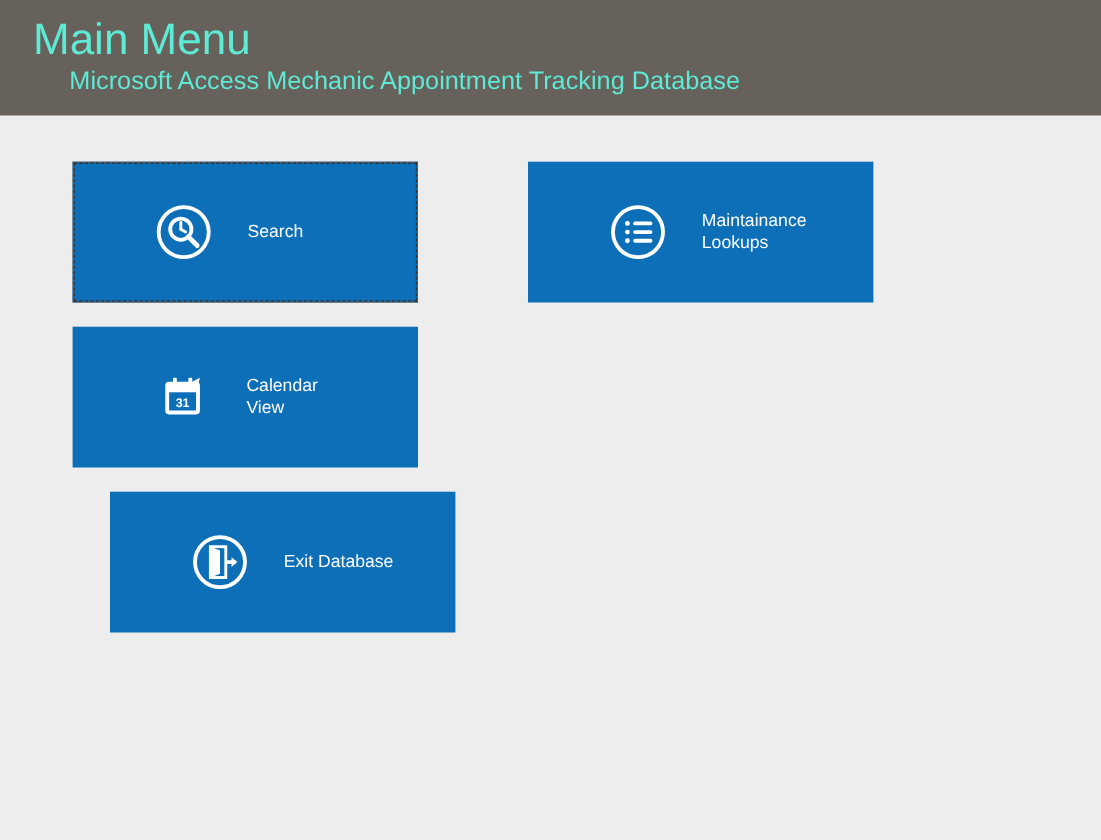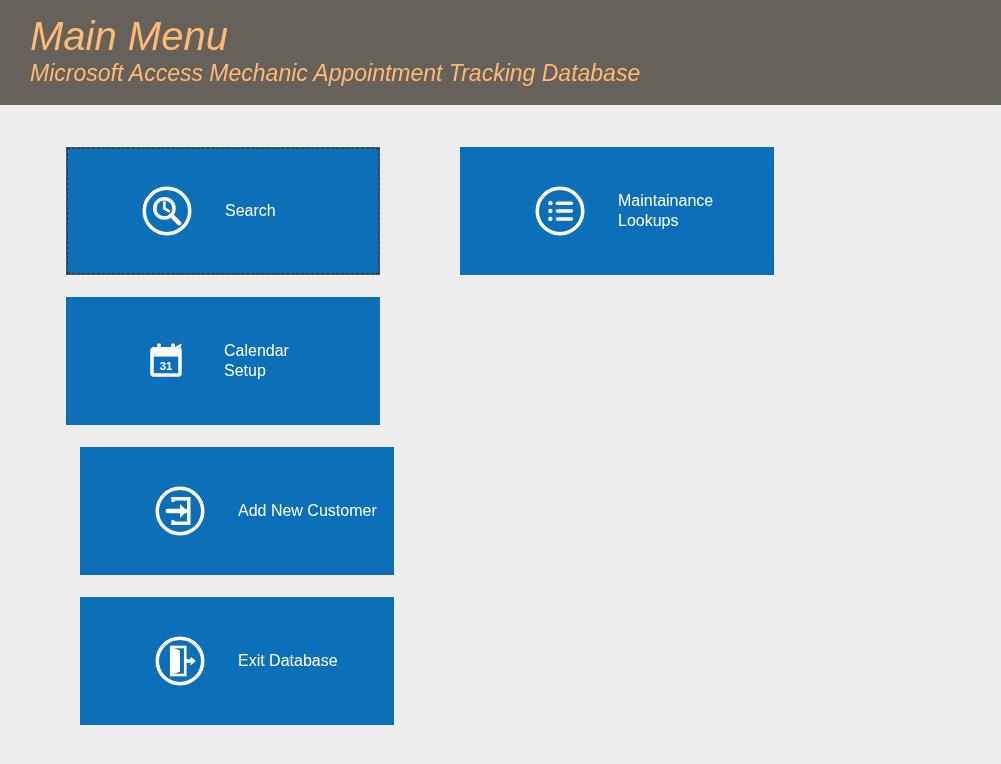--- a/index.html
+++ b/index.html
@@ -6,33 +6,33 @@
     body {
       font-family: "Segoe UI Light", "Segoe UI", Arial, sans-serif;
       background: #ededed;
       width: 1001px;
       height: 764px;
       overflow: hidden;
     }
     .header {
       background: #66615a;
       padding: 14px 22px 18px 30px;
-      color: #fdba74;
-      font-style: italic;
+      color: #5eead4;
     }
     .header h1 {
       font-weight: 300;
       font-size: 40px;
       line-height: 1.1;
       letter-spacing: 0px;
     }
     .header .subtitle {
       font-weight: 300;
       font-size: 23px;
       margin-top: 2px;
+      margin-left: 33px;
     }
     .tiles-area {
       padding: 42px 0 0 0;
     }
     .tile-row {
       display: flex;
       justify-content: flex-start;
     }
     .tile {
       background: #0d6fb8;
@@ -44,21 +44,21 @@
       align-items: center;
       position: relative;
       cursor: pointer;
     }
     .tile.focused {
       outline: 1px dashed #333;
       outline-offset: -2px;
       border: 1px solid #555;
     }
     .col-left { margin-left: 66px; }
-    .col-right { margin-left: 80px; }
+    .col-right { margin-left: 100px; }
     .tile-icon-wrap {
       width: 56px;
       height: 56px;
       flex-shrink: 0;
       margin-left: 72px;
       display: flex;
       align-items: center;
       justify-content: center;
     }
     .tile-icon-wrap svg { width: 56px; height: 56px; }
@@ -119,38 +119,27 @@
         <svg viewBox="0 0 64 64">
           <rect x="16" y="18" width="32" height="30" rx="2" fill="none" stroke="#fff" stroke-width="4"></rect>
           <rect x="16" y="18" width="32" height="9" fill="#fff"></rect>
           <rect x="22" y="12" width="4" height="10" rx="1" fill="#fff"></rect>
           <rect x="38" y="12" width="4" height="10" rx="1" fill="#fff"></rect>
           <text x="32" y="42" font-family="Arial" font-size="13" font-weight="bold" fill="#fff" text-anchor="middle">31</text>
           <path d="M 42 16 L 50 12 L 48 20" fill="#fff"></path>
         </svg>
       </div>
       <div class="tile-label">Calendar
-  Setup</div>
+  View</div>
     </div>
 
   </div>
 
   <div class="tile-row">
 
-    <div class="tile col-right">
-      <div class="tile-icon-wrap">
-        <svg viewBox="0 0 64 64">
-          <circle cx="32" cy="32" r="26" fill="none" stroke="#fff" stroke-width="4"></circle>
-          <path d="M 24 20 L 24 18 L 42 18 L 42 46 L 24 46 L 24 44" fill="none" stroke="#fff" stroke-width="4" stroke-linecap="round"></path>
-          <path d="M 18 32 L 38 32" stroke="#fff" stroke-width="5" stroke-linecap="round" fill="none"></path>
-          <path d="M 32 24 L 40 32 L 32 40" fill="#fff"></path>
-        </svg>
-      </div>
-      <div class="tile-label">Add New Customer</div>
-    </div>
   </div>
 
   <div class="tile-row">
 
     <div class="tile col-right">
       <div class="tile-icon-wrap">
         <svg viewBox="0 0 64 64">
           <circle cx="32" cy="32" r="26" fill="none" stroke="#fff" stroke-width="4"></circle>
           <rect x="22" y="16" width="16" height="32" fill="none" stroke="#fff" stroke-width="3"></rect>
           <path d="M 22 16 L 32 20 L 32 44 L 22 48 Z" fill="#fff"></path>

